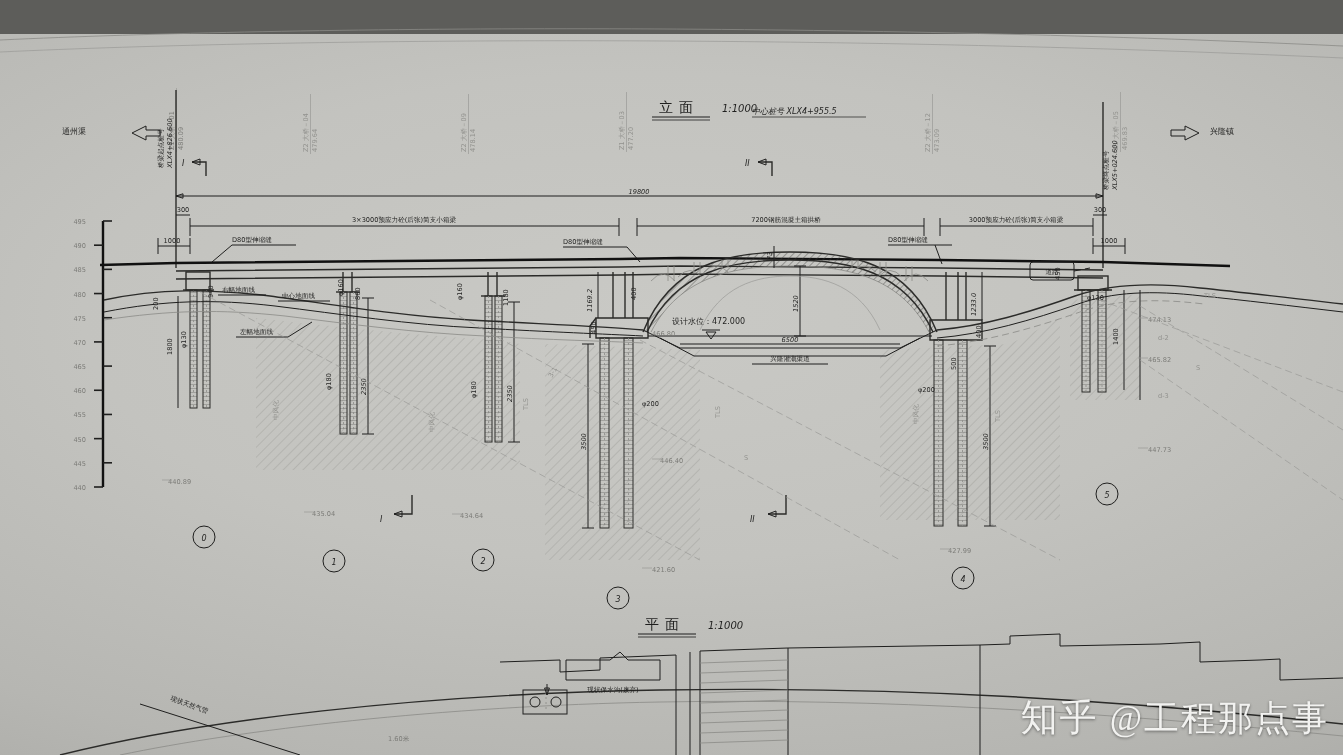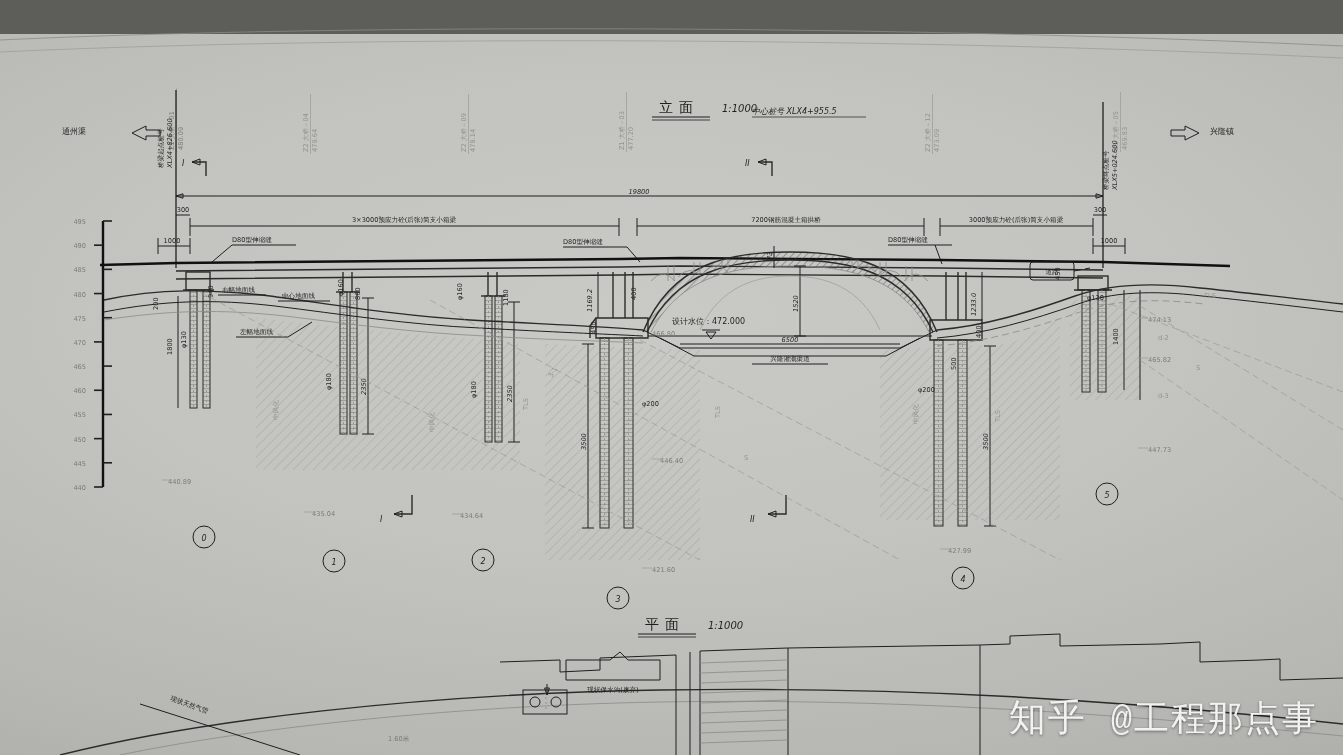--- a/index.html
+++ b/index.html
@@ -13,23 +13,23 @@
   #paper{
     position:absolute;left:0;top:0;width:1343px;height:755px;
     background:
       radial-gradient(ellipse 110% 85% at 48% 42%, #c9c9c5 0%, #c3c3bf 38%, #b6b6b2 72%, #a5a5a1 100%);
   }
   
   .edgeband{position:absolute;left:0;width:1343px;background:#5d5d5a;}
   .svgwrap{position:absolute;left:0;top:0;}
   svg{display:block;}
   .wm{
-    position:absolute;right:24px;bottom:12px;
+    position:absolute;right:14px;bottom:12px;
     font-size:37px;color:#f2f2f0;letter-spacing:2px;
-    font-family:Liberation Mono, monospace;
+    font-family:Liberation Serif, serif;
     text-shadow:0 1px 3px rgba(0,0,0,.45);
     white-space:nowrap;
   }
   .wm .at{font-size:35px;}
 </style>
 </head>
 <body>
 
 <div id="sheet">
   <div id="paper"></div>

